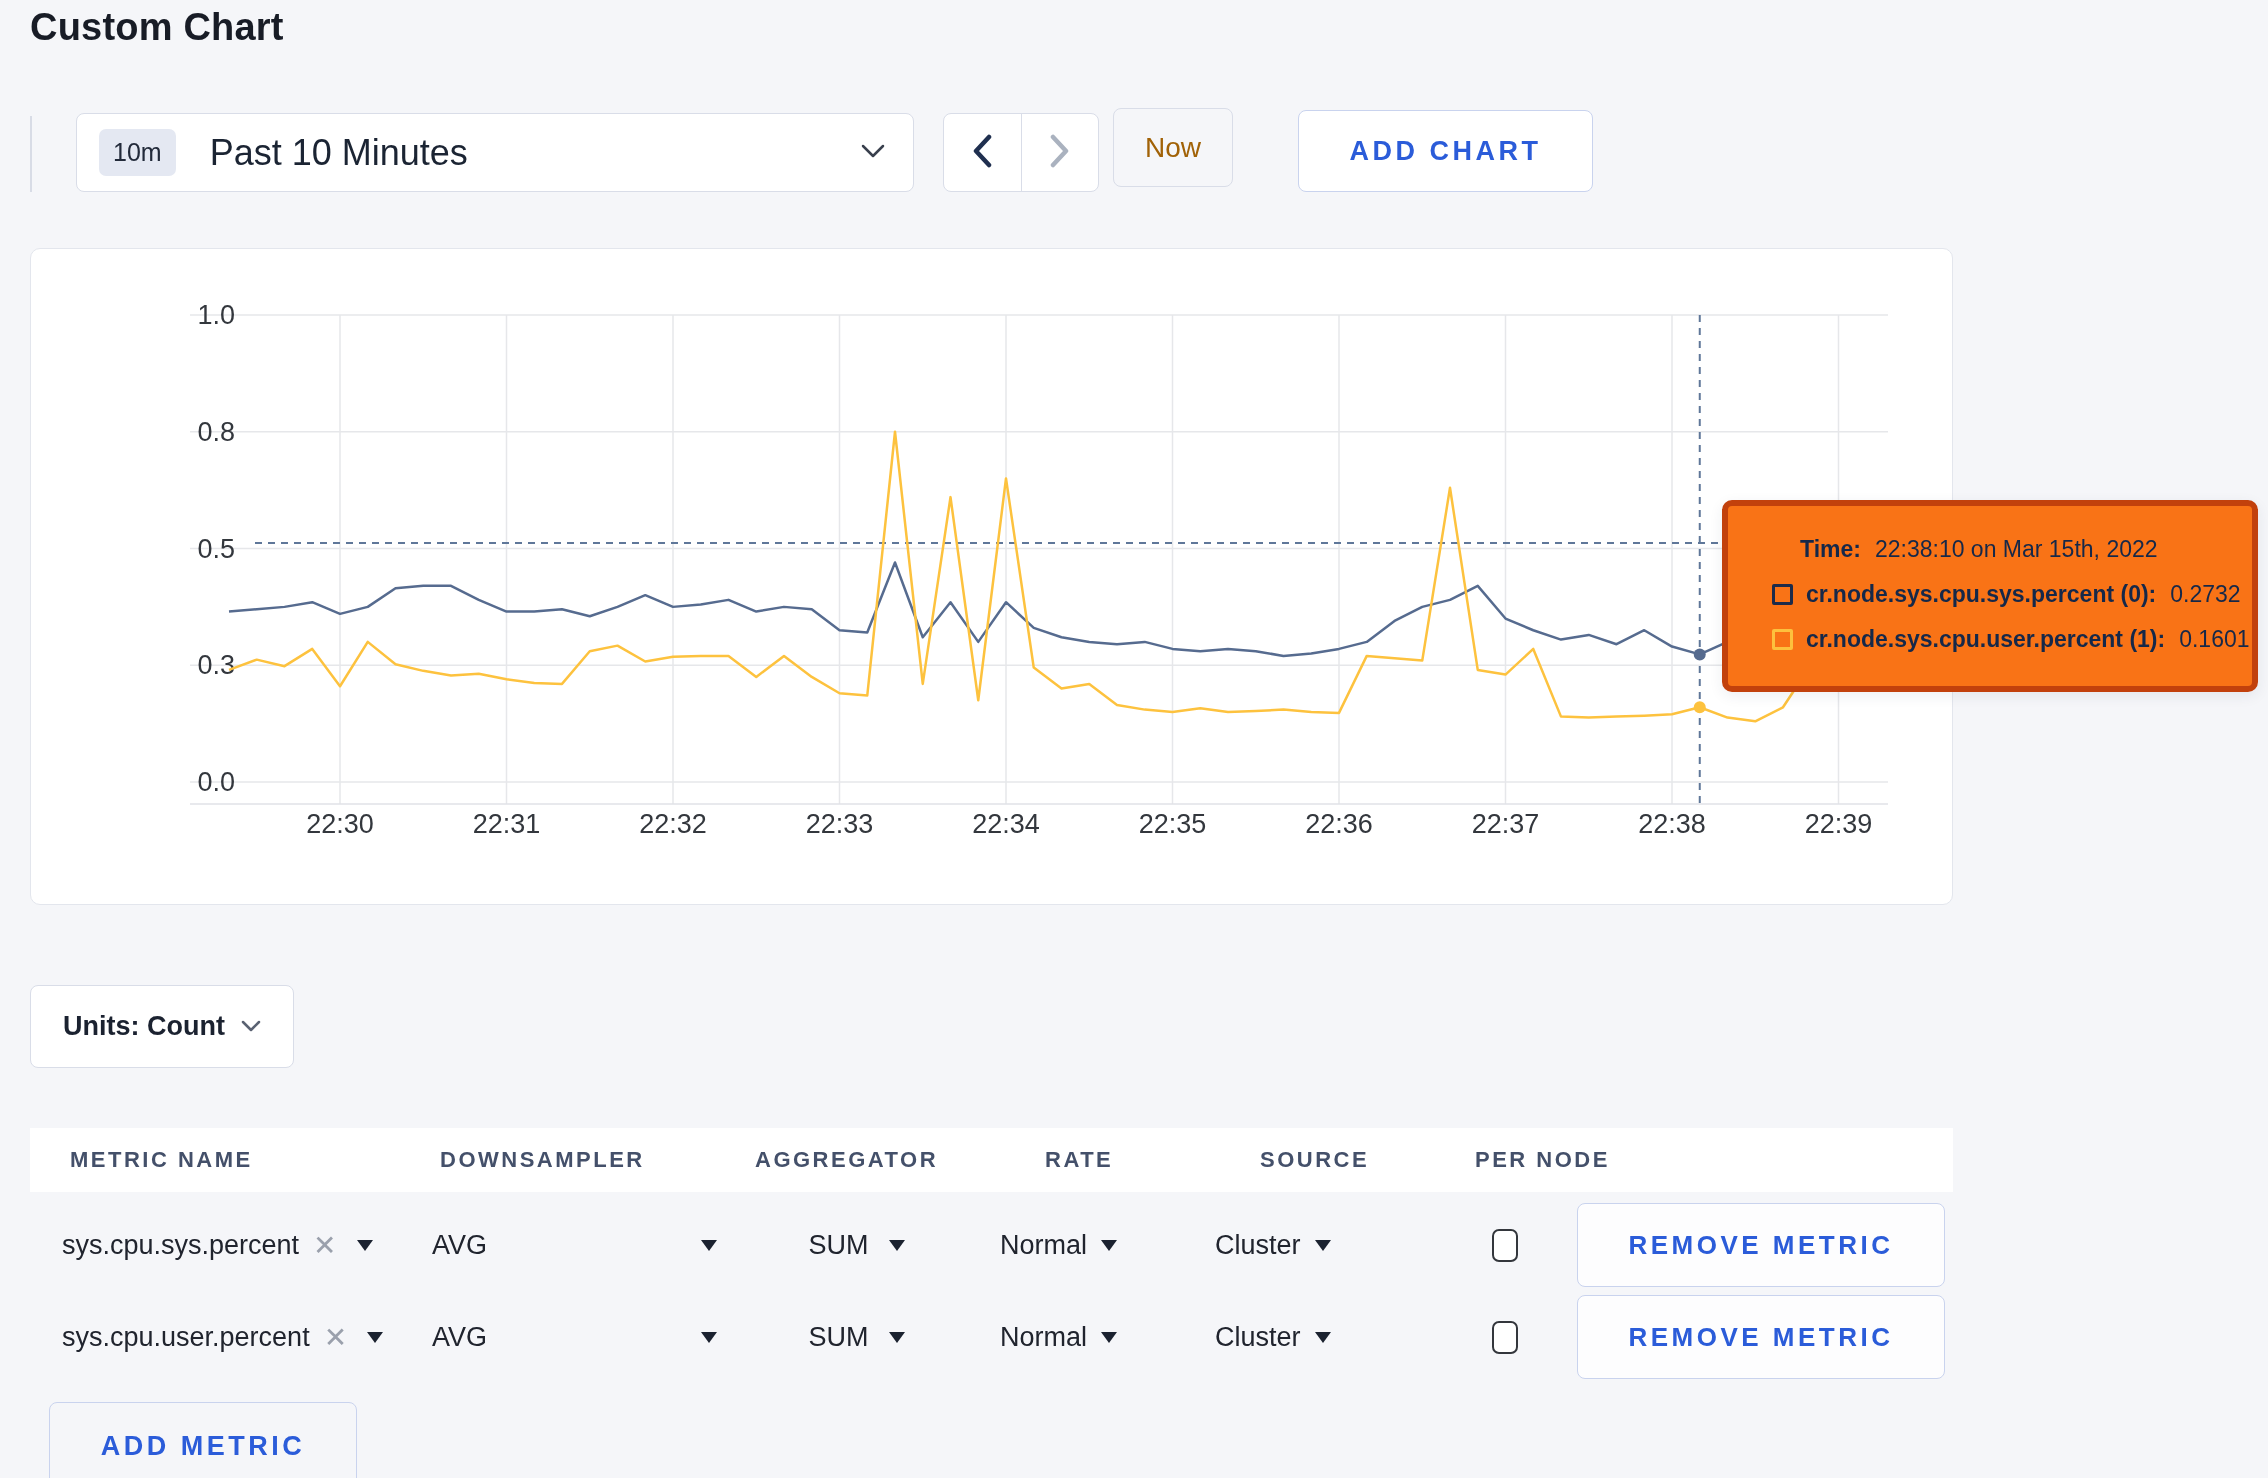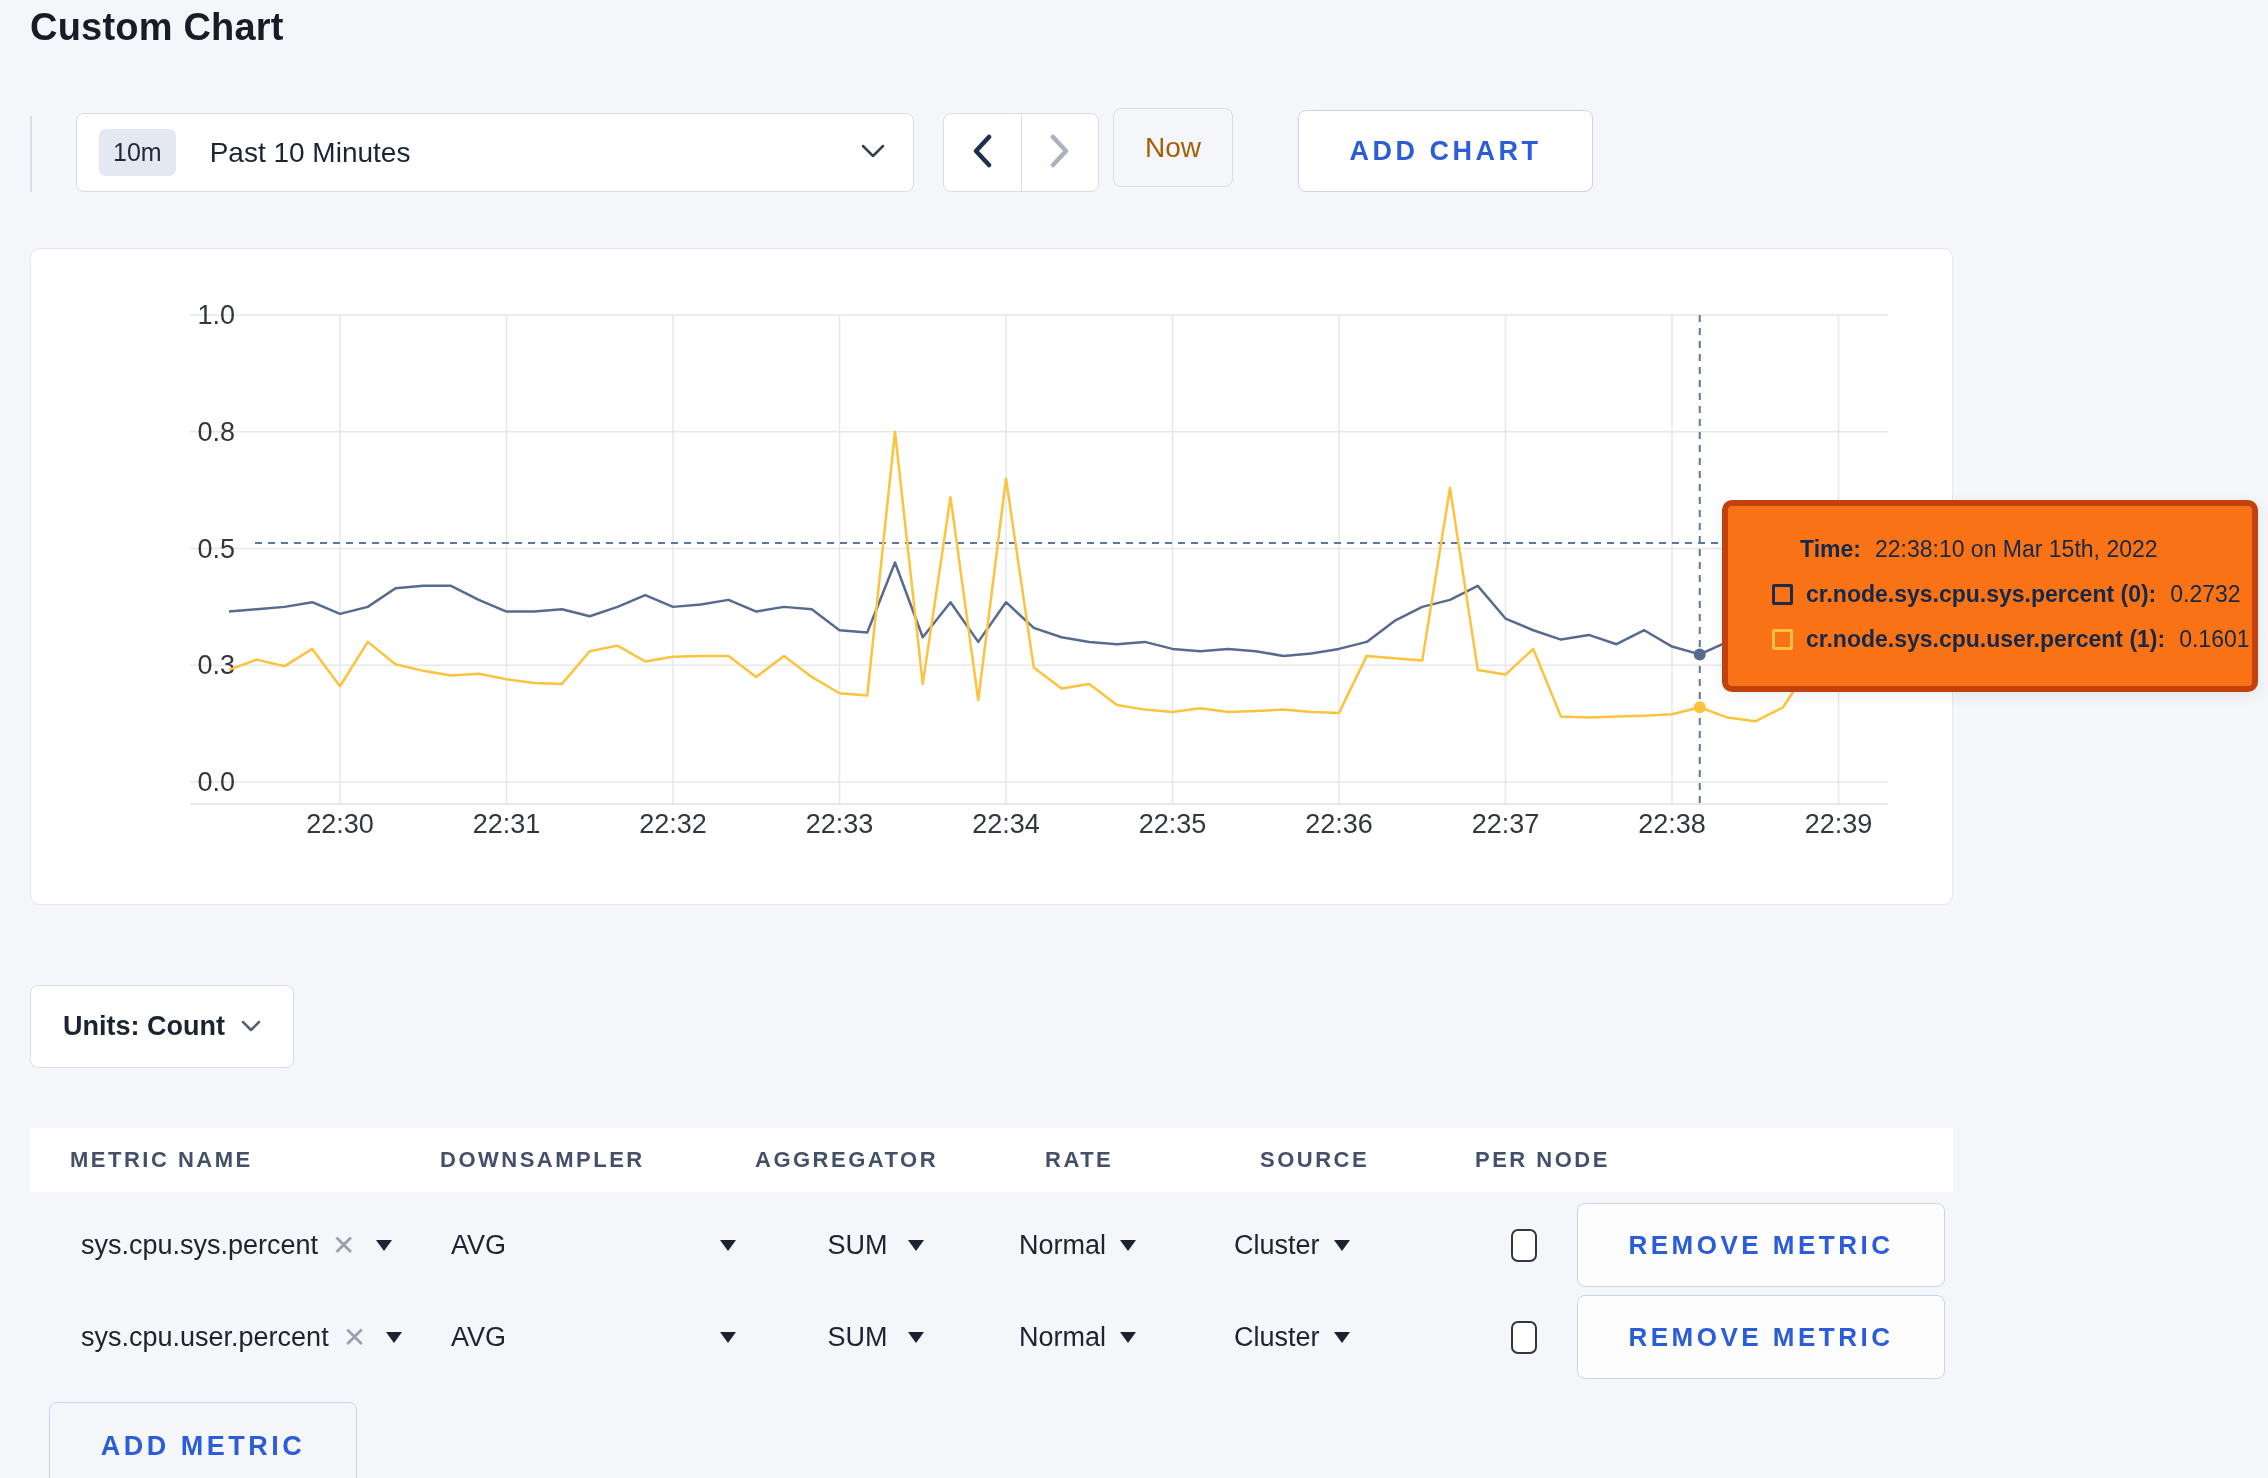--- a/index.html
+++ b/index.html
@@ -9,21 +9,21 @@
     color:#1e2433;
   }
   .abs{position:absolute;}
   
   #page-title{left:30px;top:6px;font-size:38px;font-weight:700;color:#181c26;letter-spacing:.2px;}
   #toolbar-divider{left:30px;top:116px;width:2px;height:76px;background:#d8dce6;}
   .ctl{box-sizing:border-box;border:1.5px solid #d9dde8;border-radius:8px;background:#ffffff;}
   #time-select{left:76px;top:113px;width:838px;height:79px;display:flex;align-items:center;cursor:pointer;}
   #time-badge{margin-left:22px;background:#e4e8f2;border-radius:7px;padding:9px 14px;
     font-size:25px;font-weight:400;color:#222a3a;}
-  #time-label{margin-left:34px;font-size:28px;font-weight:500;color:#1b2433;}
+  #time-label{margin-left:34px;font-size:36px;font-weight:500;color:#1b2433;}
   #time-chevron{margin-left:auto;margin-right:28px;}
   #range-arrows{left:943px;top:113px;width:156px;height:79px;display:flex;}
   .arrow-cell{flex:1;display:flex;align-items:center;justify-content:center;cursor:pointer;}
   .arrow-cell:first-child{border-right:1.5px solid #d9dde8;}
   #now-button{left:1113px;top:108px;width:120px;height:79px;background:transparent;
     display:flex;align-items:center;justify-content:center;font-size:28px;color:#a16207;cursor:pointer;}
   .blue-btn{display:flex;align-items:center;justify-content:center;cursor:pointer;
     color:#2b5cd9;font-weight:700;letter-spacing:3.5px;box-sizing:border-box;
     border:1.5px solid #c9d3ee;border-radius:8px;}
   #add-chart-button{left:1298px;top:110px;width:295px;height:82px;background:#ffffff;font-size:27px;}
@@ -53,21 +53,21 @@
   .metric-row{left:30px;height:92px;width:1923px;display:flex;align-items:center;}
   .cell-text{font-size:27px;color:#20242e;}
   .x-icon{font-size:28px;color:#9aa0ac;margin-left:14px;cursor:pointer;}
   .tri{width:0;height:0;border-left:8px solid transparent;border-right:8px solid transparent;
     border-top:11px solid #1b2230;display:inline-block;margin-left:20px;cursor:pointer;}
   .checkbox{width:26px;height:33px;border:2.5px solid #33363c;border-radius:7px;background:#ffffff;
     box-sizing:border-box;cursor:pointer;}
   .remove-metric-btn{position:absolute;left:1547px;width:368px;height:84px;background:#fdfdfe;font-size:26px;}
   #add-metric-button{left:49px;top:1402px;width:308px;height:88px;background:transparent;font-size:27px;}
   
-  .c-metric{margin-left:51px;width:370px;display:flex;align-items:center;}
+  .c-metric{margin-left:32px;width:370px;display:flex;align-items:center;}
   .c-down  {width:285px;display:flex;align-items:center;justify-content:space-between;}
   .c-aggr  {width:255px;display:flex;align-items:center;justify-content:center;margin-left:12px;}
   .c-rate  {width:160px;display:flex;align-items:center;margin-left:16px;}
   .c-src   {width:170px;display:flex;align-items:center;margin-left:55px;}
   .c-node  {width:120px;display:flex;align-items:center;justify-content:center;margin-left:60px;}
   .hdr-metric{margin-left:40px;width:370px;}
   .hdr-down{width:285px;}
   .hdr-aggr{width:255px;margin-left:30px;}
   .hdr-rate{width:160px;margin-left:35px;}
   .hdr-src{width:170px;margin-left:55px;}

